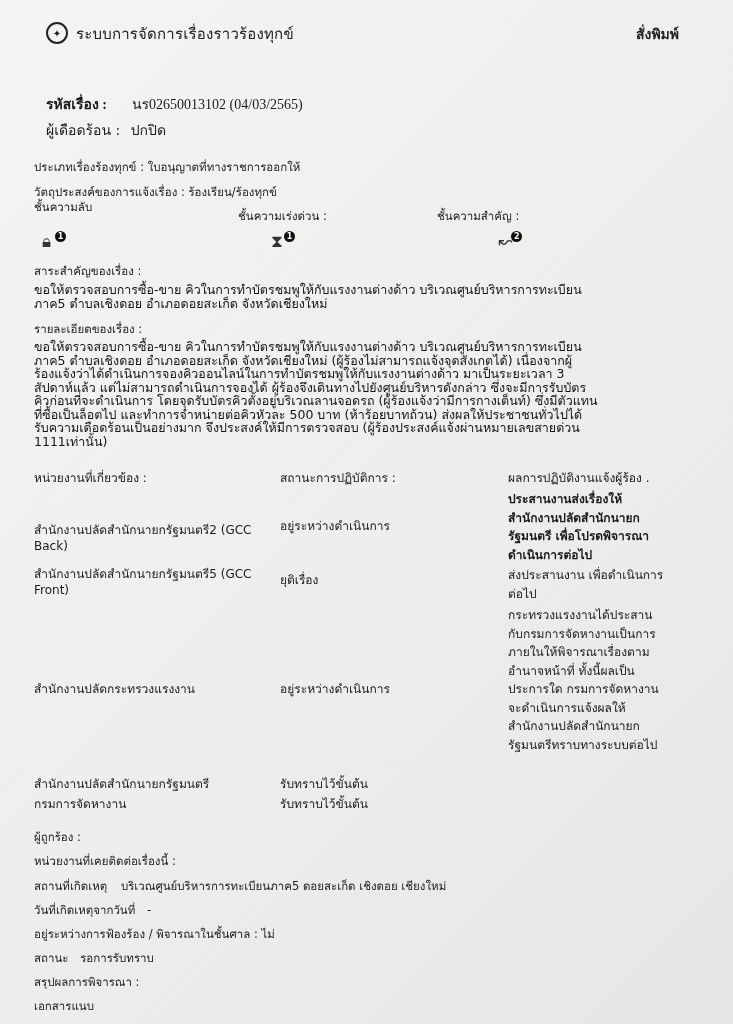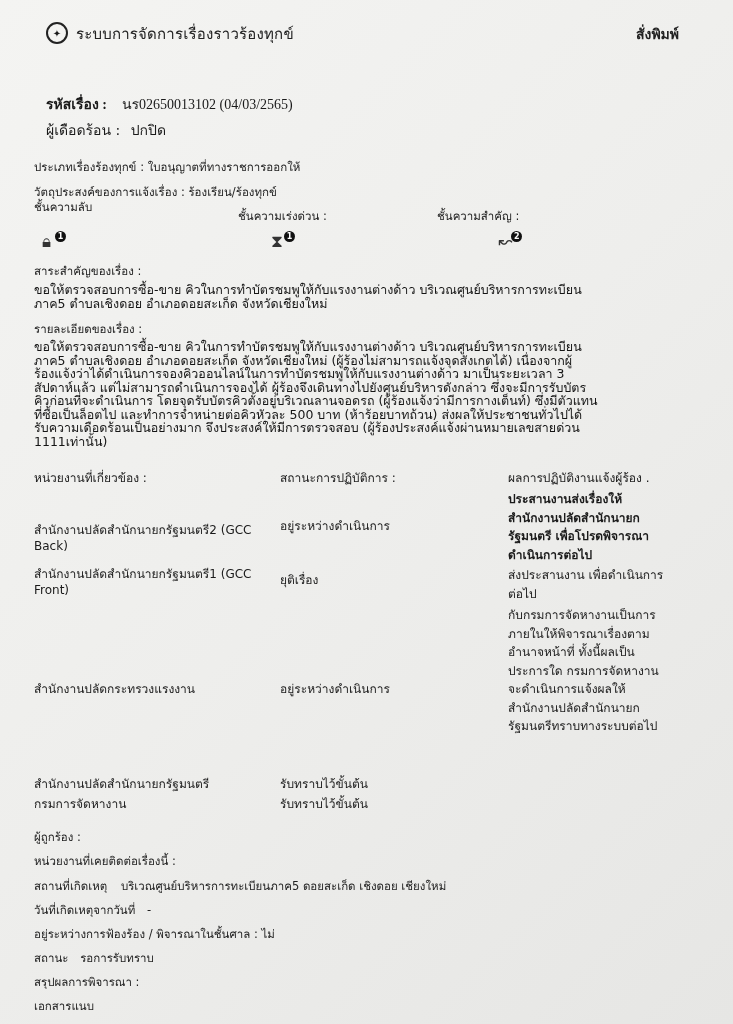--- a/index.html
+++ b/index.html
@@ -40,21 +40,21 @@
 
 
 
 <div class="abs header-logo">✦</div>
 <div class="abs header-title">ระบบการจัดการเรื่องราวร้องทุกข์</div>
 <div class="abs print-link">สั่งพิมพ์</div>
 
 
 <div class="abs serif" style="left:46px; top:93px;">
   <span class="lbl-lg">รหัสเรื่อง :</span>
-  <span class="val-lg" style="margin-left:11px;">นร02650013102 (04/03/2565)</span>
+  <span class="val-lg" style="margin-left:21px;">นร02650013102 (04/03/2565)</span>
 </div>
 <div class="abs" style="left:46px; top:119px; font-size:14px;">
   <span>ผู้เดือดร้อน :</span>
   <span style="margin-left:6px;">ปกปิด</span>
 </div>
 
 
 <div class="abs sm" style="left:34px; top:158px;">
   <span>ประเภทเรื่องร้องทุกข์ :</span>
   <span>ใบอนุญาตที่ทางราชการออกให้</span>
@@ -115,35 +115,36 @@
 <div class="abs agency-row" style="left:280px; top:518px;">อยู่ระหว่างดำเนินการ</div>
 <div class="abs result-col" style="left:508px; top:490px;font-weight:bold;">
   <div>ประสานงานส่งเรื่องให้</div>
   <div>สำนักงานปลัดสำนักนายก</div>
   <div>รัฐมนตรี เพื่อโปรดพิจารณา</div>
   <div>ดำเนินการต่อไป</div>
 </div>
 
 
 <div class="abs agency-row" style="left:34px; top:566px; width:240px;">
-  <div>สำนักงานปลัดสำนักนายกรัฐมนตรี1 (GCC</div>
+  <div>สำนักงานปลัดสำนักนายกรัฐมนตรี5 (GCC</div>
   <div>Front)</div>
 </div>
 <div class="abs agency-row" style="left:280px; top:572px;">ยุติเรื่อง</div>
 <div class="abs result-col" style="left:508px; top:566px;">
   <div>ส่งประสานงาน เพื่อดำเนินการ</div>
   <div>ต่อไป</div>
 </div>
 
 
 <div class="abs agency-row" style="left:34px; top:681px; width:240px;">
   <div>สำนักงานปลัดกระทรวงแรงงาน</div>
 </div>
 <div class="abs agency-row" style="left:280px; top:681px;">อยู่ระหว่างดำเนินการ</div>
 <div class="abs result-col" style="left:508px; top:606px;">
+  <div>กระทรวงแรงงานได้ประสาน</div>
   <div>กับกรมการจัดหางานเป็นการ</div>
   <div>ภายในให้พิจารณาเรื่องตาม</div>
   <div>อำนาจหน้าที่ ทั้งนี้ผลเป็น</div>
   <div>ประการใด กรมการจัดหางาน</div>
   <div>จะดำเนินการแจ้งผลให้</div>
   <div>สำนักงานปลัดสำนักนายก</div>
   <div>รัฐมนตรีทราบทางระบบต่อไป</div>
 </div>
 
 

